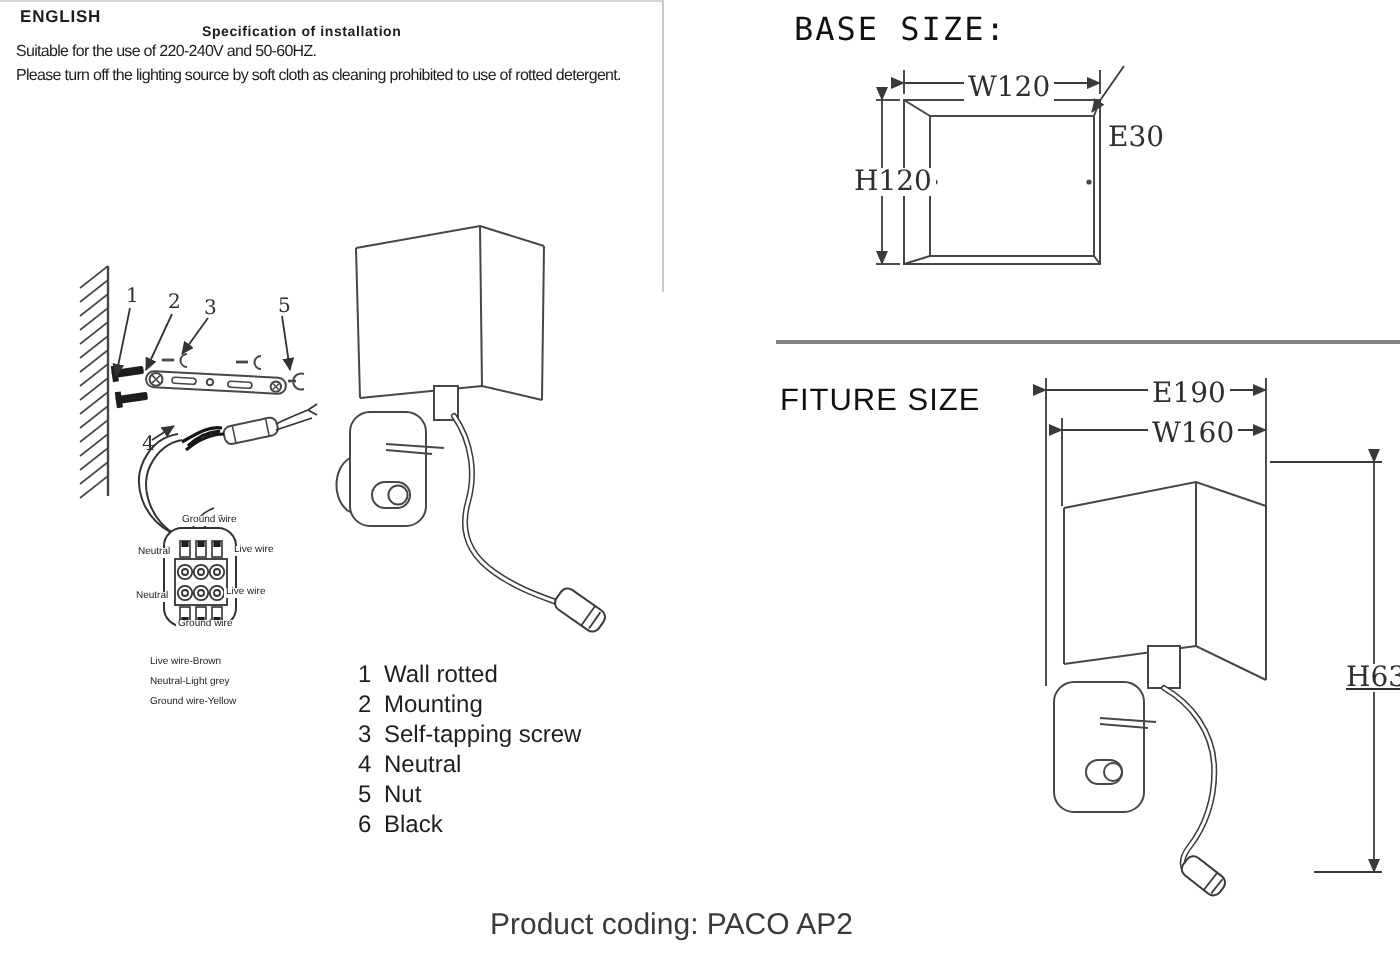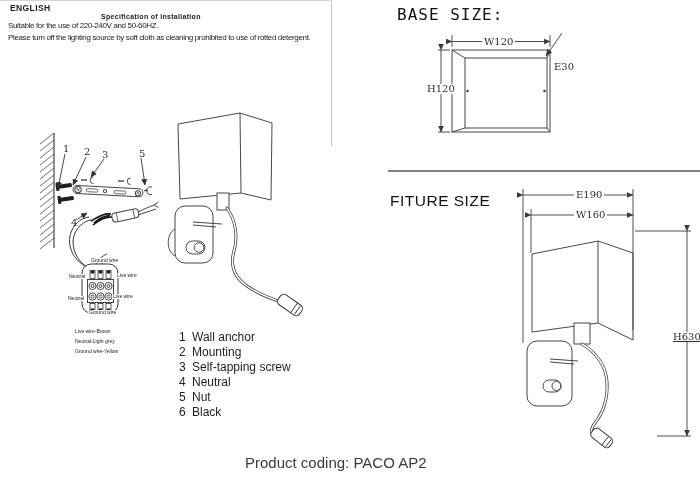--- a/index.html
+++ b/index.html
@@ -11,21 +11,21 @@
   
   .spec-box{left:0;top:0;width:331px;height:145px;border-top:1px solid #d6d6d6;border-right:1px solid #c9c9c9;}
   .lang{left:10px;top:3px;font-size:8.5px;font-weight:700;letter-spacing:.4px;color:#1c1c1c;}
   .spec-title{left:101px;top:13px;font-size:7px;font-weight:700;letter-spacing:.3px;color:#1c1c1c;}
   .spec-lines{left:8px;top:20px;width:330px;font-size:8px;letter-spacing:-.35px;line-height:11.8px;color:#1e1e1e;}
   
   .base-heading{left:397px;top:5px;font-family:"DejaVu Sans Mono",monospace;font-size:16px;letter-spacing:1px;color:#111;}
   .fixture-heading{left:390px;top:192px;font-size:15.5px;letter-spacing:.5px;color:#111;}
   .divider{left:388px;top:170px;width:312px;height:2px;background:#828282;}
   
-  .dim{position:absolute;font-family:"DejaVu Serif",serif;font-size:10px;line-height:1;color:#2e2e2e;background:#fff;padding:0 2px;white-space:nowrap;}
+  .dim{position:absolute;font-family:"DejaVu Serif",serif;font-size:14px;line-height:1;color:#2e2e2e;background:#fff;padding:0 2px;white-space:nowrap;}
   .callout{position:absolute;font-family:"DejaVu Serif",serif;font-size:10px;line-height:1;color:#2e2e2e;}
   
   .tiny{position:absolute;font-size:5px;line-height:1;color:#222;background:#fff;padding:0 1px;white-space:nowrap;}
   .legend{position:absolute;font-size:5px;line-height:10px;color:#222;white-space:nowrap;}
   
   .parts{left:179px;top:330px;font-size:12px;line-height:14.9px;color:#1e1e1e;}
   .parts .row{display:flex;}
   .parts .num{width:13px;}
   .coding{left:245px;top:454px;font-size:15px;color:#3a3a3a;}
   svg{position:absolute;overflow:visible;}
@@ -274,21 +274,21 @@
       <rect x="139" y="194" width="26" height="12" rx="4" fill="#fff" stroke="#3a3a3a"></rect>
       <line x1="157" y1="194" x2="157" y2="206" stroke="#3a3a3a" stroke-width="0.9"></line>
       <line x1="161" y1="195" x2="161" y2="205" stroke="#3a3a3a" stroke-width="0.9"></line>
     </g>
   </g>
 </svg>
 
 <div class="abs parts">
   <div class="row">
     <span class="num">1</span>
-    <span>Wall anchor</span>
+    <span>Wall rotted</span>
   </div>
   <div class="row">
     <span class="num">2</span>
     <span>Mounting</span>
   </div>
   <div class="row">
     <span class="num">3</span>
     <span>Self-tapping screw</span>
   </div>
   <div class="row">

